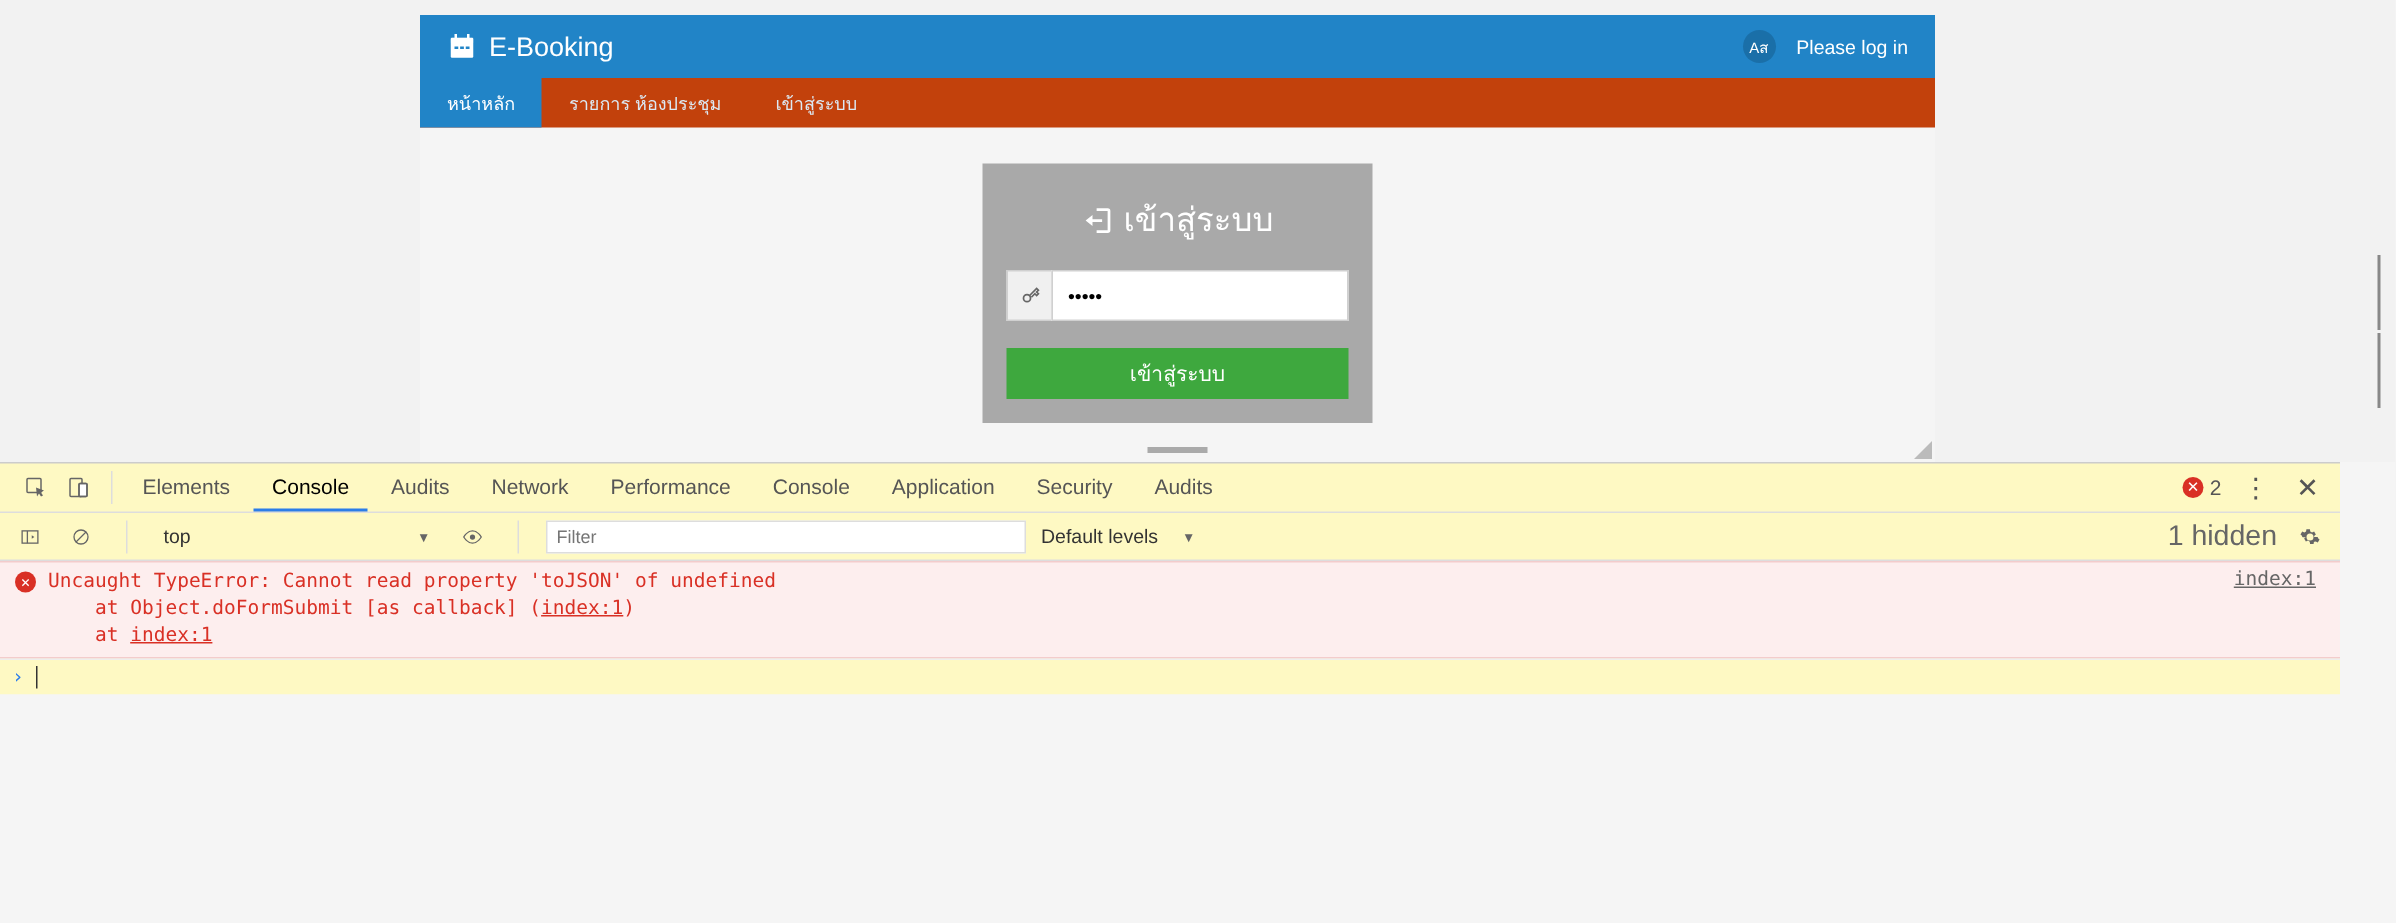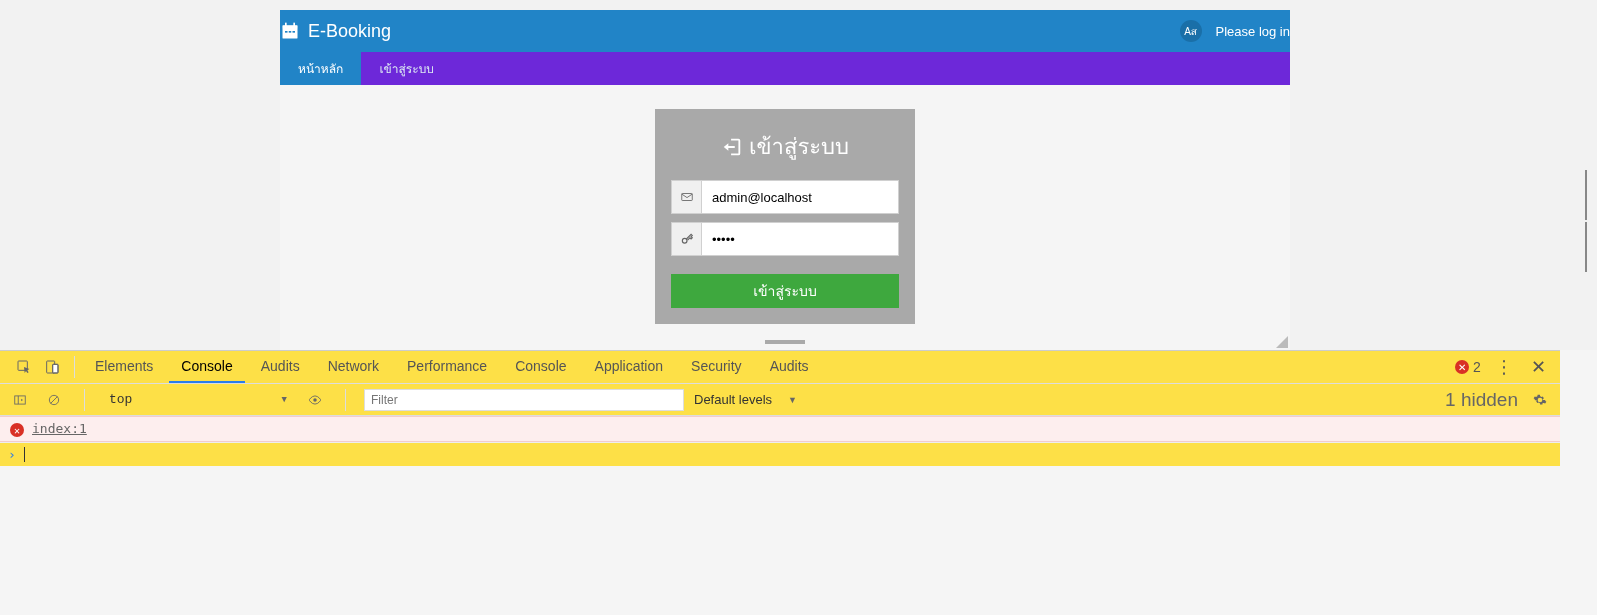--- a/index.html
+++ b/index.html
@@ -1,61 +1,61 @@
 <!DOCTYPE html>
 <html><head>
 <meta charset="utf-8">
 <style>
 * { box-sizing: border-box; margin: 0; padding: 0; }
 body { font-family: "Segoe UI", Tahoma, sans-serif; background: #f5f5f5; color: #333; font-size: 13px; width: 1597px; }
 .page-bg { background: #f2f2f2; padding: 10px 0 0 0; position: relative; }
 .app-wrap { width: 1010px; margin-left: 280px; background: #f5f5f5; position: relative; }
-.app-header { background: #2184c7; color: #fff; display: flex; align-items: center; padding: 10px 0; }
+.app-header { background: #2184c7; color: #fff; display: flex; align-items: center; padding: 10px 18px; }
 .brand { display: flex; align-items: center; gap: 8px; font-size: 18px; }
 .brand svg { width: 20px; height: 20px; fill: #fff; }
 .header-spacer { flex: 1; }
 .lang-badge { width: 22px; height: 22px; border-radius: 50%; background: #1a6fa8; display: flex; align-items: center; justify-content: center; font-size: 10px; margin-right: 14px; cursor: pointer; }
 .login-text { font-size: 13px; cursor: pointer; }
-.nav { background: #6d28d9; color: #dce9f3; display: flex; font-size: 12px; }
+.nav { background: #c2410c; color: #dce9f3; display: flex; font-size: 12px; }
 .nav-item { padding: 7px 18px; cursor: pointer; }
 .nav-item.active { background: #2184c7; color: #fff; }
 .content { display: flex; justify-content: center; padding: 24px 0 10px 0; }
 .login-card { background: #a9a9a9; width: 260px; padding: 20px 16px 16px 16px; text-align: center; }
 .login-title { color: #fff; font-size: 22px; margin-bottom: 16px; display: flex; align-items: center; justify-content: center; gap: 6px; }
 .login-title svg { width: 22px; height: 22px; fill: #fff; }
 .input-group { display: flex; margin-bottom: 8px; }
 .input-addon { width: 36px; background: #f0f0f0; border: 1px solid #d0d0d0; border-right: none; display: flex; align-items: center; justify-content: center; }
 .input-addon svg { width: 14px; height: 14px; fill: #666; }
 .input-group input { flex: 1; height: 34px; border: 1px solid #d0d0d0; padding: 0 10px; font-size: 13px; outline: none; }
 .btn-login { width: 100%; height: 34px; background: #3ea83e; color: #fff; border: none; font-size: 14px; cursor: pointer; margin-top: 10px; }
 .drag-handle { display: flex; justify-content: center; padding: 6px 0; }
 .drag-handle .bars { width: 40px; height: 4px; border-top: 2px solid #aaa; border-bottom: 2px solid #aaa; }
 .scroll-hint { position: absolute; right: 8px; top: 170px; display: flex; flex-direction: column; gap: 2px; }
 .scroll-hint div { width: 2px; height: 50px; background: #888; display: inline-block; margin: 0 2px; }
 .resize-corner { position: absolute; right: 1px; bottom: 1px; width: 14px; height: 14px; }
 .resize-corner::before { content: ""; position: absolute; right: 1px; bottom: 1px; border-style: solid; border-width: 0 0 12px 12px; border-color: transparent transparent #bbb transparent; }
 
 
-.devtools { background: #fde047; border-top: 1px solid #ccc; width: 1560px; }
+.devtools { background: #fef9c3; border-top: 1px solid #ccc; width: 1560px; }
 .dt-toolbar { display: flex; align-items: center; border-bottom: 1px solid #ddd; height: 33px; padding: 0 10px; font-size: 14px; color: #555; }
 .dt-tool-icon { display: flex; align-items: center; justify-content: center; width: 28px; height: 28px; cursor: pointer; }
 .dt-tool-icon svg { width: 16px; height: 16px; stroke: #666; fill: none; stroke-width: 1.5; }
 .dt-sep { width: 1px; height: 22px; background: #ddd; margin: 0 8px; }
 .dt-tabs { display: flex; gap: 4px; }
 .dt-tab { padding: 7px 12px; cursor: pointer; color: #555; border-bottom: 2px solid transparent; }
 .dt-tab.active { color: #000; border-bottom: 2px solid #2b7de9; }
 .dt-right { margin-left: auto; display: flex; align-items: center; gap: 10px; }
 .err-badge { display: flex; align-items: center; gap: 4px; color: #555; }
 .err-badge .circ { width: 14px; height: 14px; border-radius: 50%; background: #d93025; color: #fff; font-size: 10px; display: flex; align-items: center; justify-content: center; }
 .dt-more, .dt-close { cursor: pointer; color: #555; font-size: 18px; padding: 0 4px; }
 
 .dt-filter { display: flex; align-items: center; border-bottom: 1px solid #ddd; height: 32px; padding: 0 8px; gap: 10px; }
 .dt-filter .icon-btn { width: 24px; height: 24px; display: flex; align-items: center; justify-content: center; cursor: pointer; }
 .dt-filter svg { width: 14px; height: 14px; stroke: #666; fill: none; stroke-width: 1.5; }
-.context-select { display: flex; align-items: center; gap: 6px; padding: 2px 6px; cursor: pointer; color: #333; font-size: 13px; min-width: 190px; font-family: Liberation Mono, monospace; }
+.context-select { display: flex; align-items: center; gap: 6px; padding: 2px 6px; cursor: pointer; color: #333; font-size: 13px; min-width: 190px; }
 .context-select .tri { font-size: 9px; color: #666; margin-left: auto; }
 .eye { width: 18px; height: 18px; }
 .filter-input { flex: 0 0 320px; height: 22px; border: 1px solid #ddd; padding: 0 6px; font-size: 12px; }
 .levels { display: flex; align-items: center; gap: 16px; cursor: pointer; font-size: 13px; color: #333; }
 .hidden-text { margin-left: auto; color: #666; font-size: 19px; }
 .gear svg { fill: #666; stroke: none; }
 
 .console-msg { background: #fdeeee; border-top: 1px solid #f3cccc; border-bottom: 1px solid #f3cccc; padding: 4px 10px; font-family: Menlo, Consolas, monospace; font-size: 13px; color: #d93025; display: flex; }
 .msg-icon { width: 14px; height: 14px; border-radius: 50%; background: #d93025; color: #fff; font-size: 10px; display: flex; align-items: center; justify-content: center; margin-right: 8px; flex: 0 0 14px; margin-top: 2px; }
 .msg-body { flex: 1; white-space: pre; line-height: 1.4; }
@@ -86,43 +86,35 @@
       </div>
       <div class="header-spacer"></div>
       <div class="lang-badge">
         <span>Aส</span>
       </div>
       <div class="login-text">Please log in</div>
     </div>
 
     <div class="nav">
       <div class="nav-item active">หน้าหลัก</div>
+      <div class="nav-item">รายการ ห้องประชุม</div>
       <div class="nav-item">เข้าสู่ระบบ</div>
     </div>
 
     <div class="content">
       <div class="login-card">
         <div class="login-title">
           <svg viewBox="0 0 24 24">
               <path d="M11 3h8a2 2 0 0 1 2 2v14a2 2 0 0 1-2 2h-8v-2h8V5h-8V3z"></path>
               <path d="M3 12l5-4v3h7v2H8v3l-5-4z"></path>
             </svg>
           <span>เข้าสู่ระบบ</span>
         </div>
         <div class="input-group">
           <div class="input-addon">
-            <svg viewBox="0 0 24 24">
-                <rect x="3" y="6" width="18" height="12" rx="1" fill="none" stroke="#666" stroke-width="1.5"></rect>
-                <path d="M3 7l9 6 9-6" fill="none" stroke="#666" stroke-width="1.5"></path>
-              </svg>
-          </div>
-          <input type="text" value="admin@localhost" style="">
-        </div>
-        <div class="input-group">
-          <div class="input-addon">
             <svg viewBox="0 0 24 24" fill="#666">
                 <circle cx="8" cy="15" r="4" fill="none" stroke="#666" stroke-width="2"></circle>
                 <path d="M11 12l8-8 2 2-2 2 2 2-2 2-2-2-4 4" stroke="#666" stroke-width="2" fill="none"></path>
               </svg>
           </div>
           <input type="password" value="•••••" style="">
         </div>
         <button class="btn-login">เข้าสู่ระบบ</button>
       </div>
     </div>
@@ -209,20 +201,23 @@
     <div class="hidden-text">1 hidden</div>
     <div class="icon-btn gear">
       <svg viewBox="0 0 24 24">
           <path d="M12 8a4 4 0 1 0 0 8 4 4 0 0 0 0-8zm9 4a7 7 0 0 1-.1 1.2l2 1.6-2 3.4-2.4-1a7 7 0 0 1-2 .1l-.4 2.6h-4l-.4-2.6a7 7 0 0 1-2-1.2l-2.4 1-2-3.4 2-1.6A7 7 0 0 1 3 12a7 7 0 0 1 .1-1.2l-2-1.6 2-3.4 2.4 1a7 7 0 0 1 2-1.2L7.9 3h4l.4 2.6a7 7 0 0 1 2 1.2l2.4-1 2 3.4-2 1.6c.1.4.1.8.1 1.2z"></path>
         </svg>
     </div>
   </div>
 
   <div class="console-msg">
     <div class="msg-icon">✕</div>
+    <div class="msg-body"><span>Uncaught TypeError: Cannot read property 'toJSON' of undefined</span>
+<span>    at Object.doFormSubmit [as callback] (</span><span class="link">index:1</span><span>)</span>
+<span>    at </span><span class="link">index:1</span></div>
     <div class="msg-src">index:1</div>
   </div>
 
   <div class="console-prompt">
     <span class="arrow">›</span>
     <span class="cursor"></span>
   </div>
 </div>
 
 </body></html>

